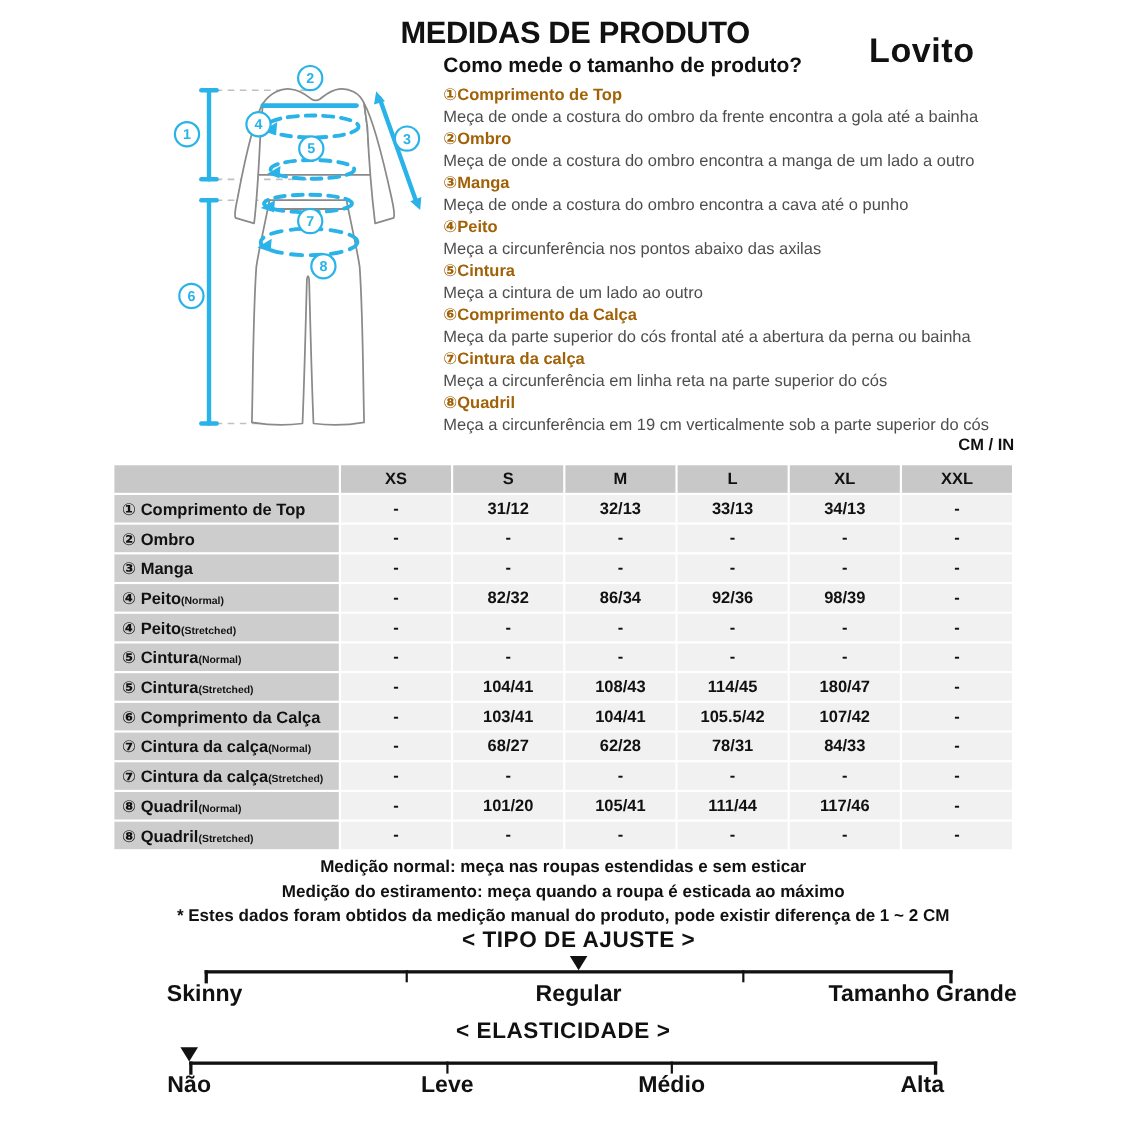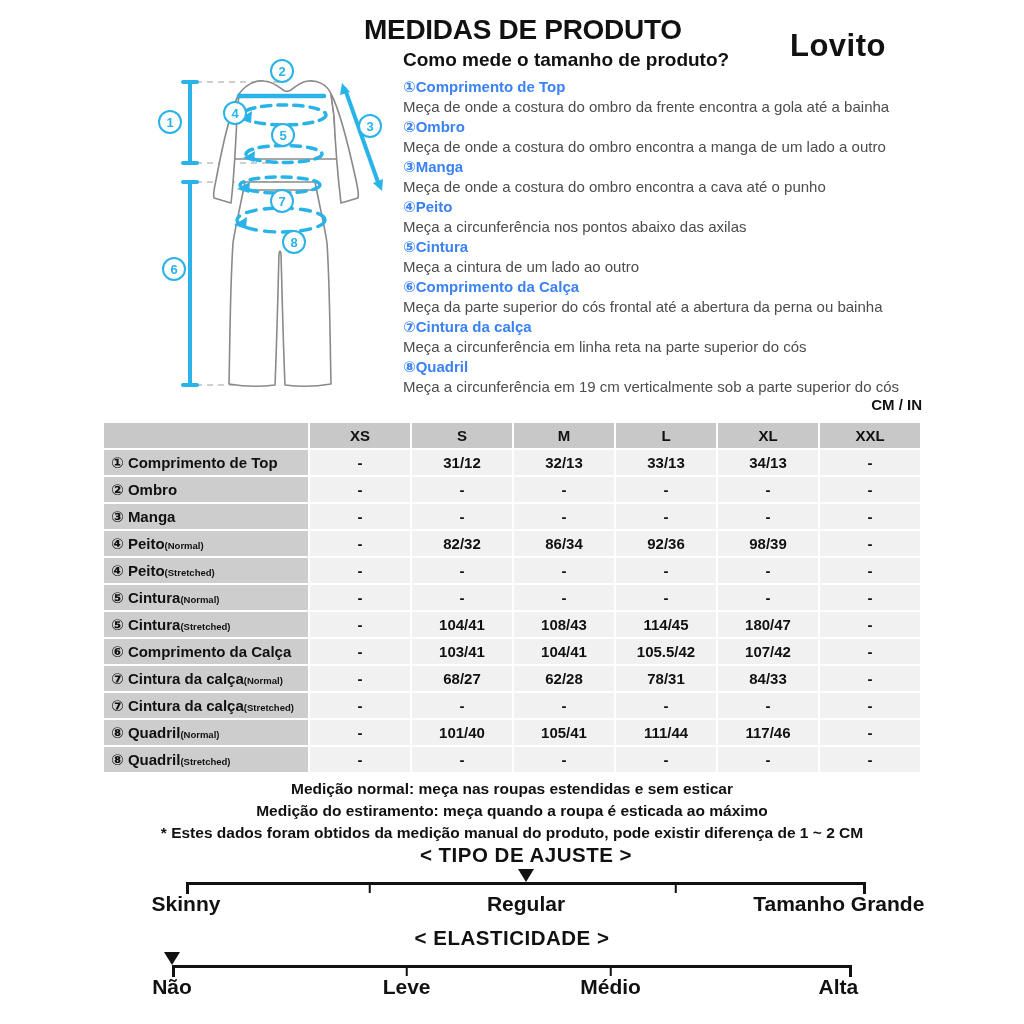--- a/index.html
+++ b/index.html
@@ -6,21 +6,21 @@
   body{
     width:1024px;height:1024px;background:#ffffff;position:relative;
     font-family:"Liberation Sans","DejaVu Sans",sans-serif;color:#111;
     overflow:hidden;
   }
   .abs{position:absolute;}
   #page-title{left:364px;top:14px;font-size:28px;font-weight:800;letter-spacing:-0.3px;}
   #brand{left:790px;top:11px;font-size:31px;font-weight:800;letter-spacing:0.5px;margin-top:17px;}
   #subtitle{left:403px;top:49px;font-size:19px;font-weight:700;}
   #desc-list{left:403px;top:77px;width:565px;}
-  .desc-title{font-size:15px;font-weight:700;line-height:20px;color:#3b82f6;}
+  .desc-title{font-size:15px;font-weight:700;line-height:20px;color:#a16207;}
   .desc-text{font-size:15px;color:#4d4d4d;line-height:20px;}
   #unit-label{right:102px;top:396px;font-size:15px;font-weight:700;}
 
   
   #diagram-wrap{left:142px;top:58px;width:260px;height:345px;}
 
   
   #table-wrap{left:102px;top:421px;}
   table{border-collapse:separate;border-spacing:2px;table-layout:fixed;}
   th,td{height:25px;padding:0;vertical-align:middle;}
@@ -256,21 +256,21 @@
           <td>-</td>
           <td>-</td>
           <td>-</td>
           <td>-</td>
           <td>-</td>
           <td>-</td>
         </tr>
         <tr>
           <th class="rowlabel"><span class="rnum">⑧ </span>Quadril<span class="rsub">(Normal)</span></th>
           <td>-</td>
-          <td>101/40</td>
+          <td>101/20</td>
           <td>105/41</td>
           <td>111/44</td>
           <td>117/46</td>
           <td>-</td>
         </tr>
         <tr>
           <th class="rowlabel"><span class="rnum">⑧ </span>Quadril<span class="rsub">(Stretched)</span></th>
           <td>-</td>
           <td>-</td>
           <td>-</td>

